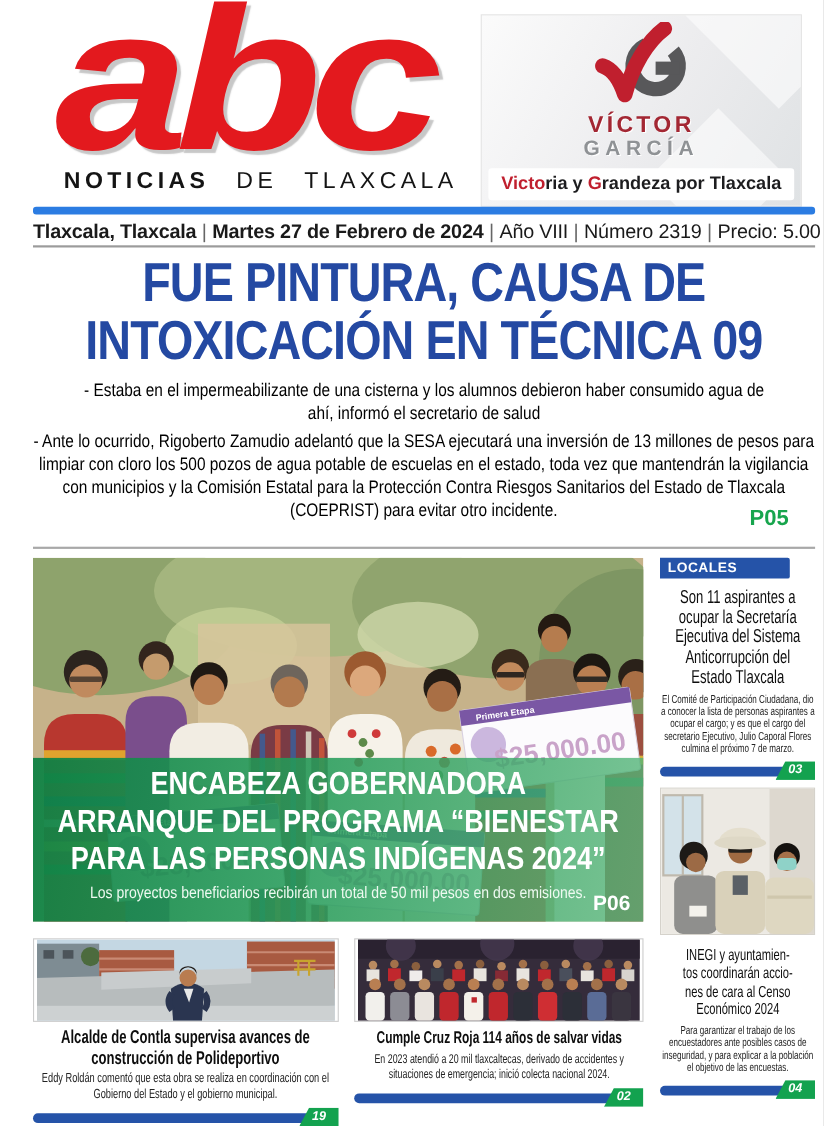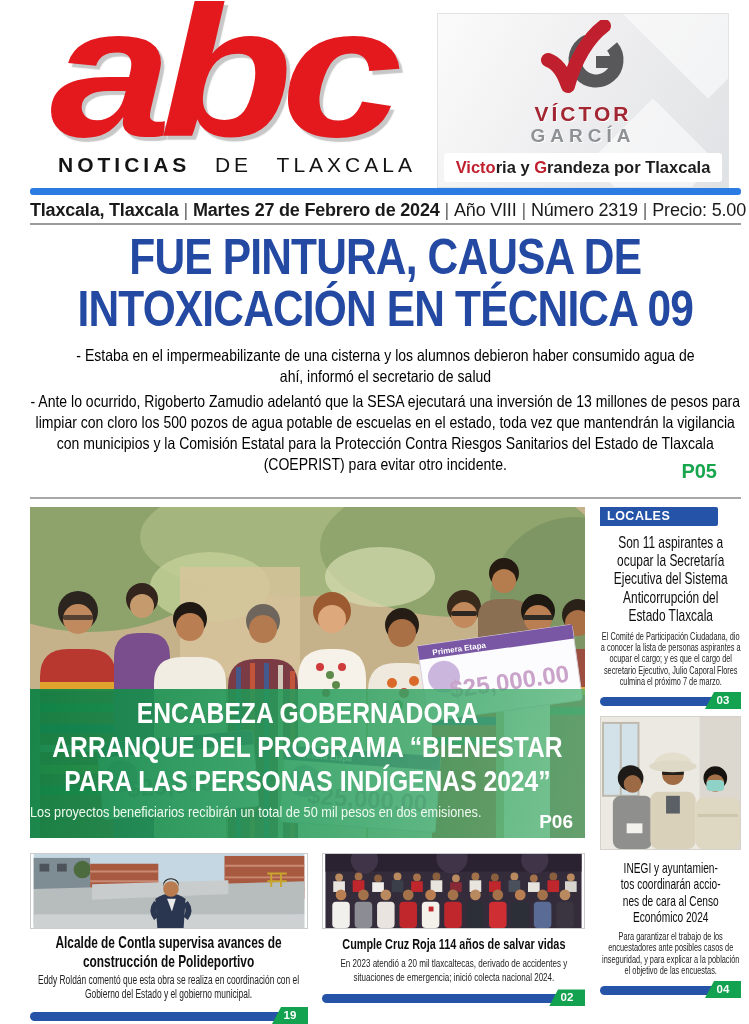--- a/index.html
+++ b/index.html
@@ -54,32 +54,32 @@
   .deck2{left:30px;top:391px;width:711px;}
   .pref{position:absolute;font-size:20px;font-weight:bold;color:#17a54d;}
   .p05{top:460px;right:32px;}
 
   
   .feature{position:absolute;left:30px;top:507px;width:555px;height:331px;overflow:hidden;}
   .feature svg{display:block;}
   .overlay{position:absolute;left:0;right:0;top:182px;bottom:0;
     background:linear-gradient(100deg,rgba(14,130,68,.94) 0%,rgba(38,156,90,.88) 45%,rgba(86,182,122,.78) 100%);}
   .f-hl{margin-top:7px;text-align:center;font-size:29px;line-height:1.18;font-weight:bold;color:#fff;}
-  .f-deck{margin-top:4px;font-size:15px;color:#eefaf1;}
+  .f-deck{margin-top:4px;text-align:center;font-size:15px;color:#eefaf1;}
   .p06{position:absolute;right:12px;bottom:5px;font-size:19px;font-weight:bold;color:#fff;}
 
   
   .sidebar{position:absolute;left:600px;top:507px;width:141px;}
   .sec-bar{width:118px;height:19px;background:#2553a8;border-radius:0 2px 2px 0;
     color:#fff;font-size:12.5px;font-weight:bold;letter-spacing:.5px;line-height:19px;padding-left:7px;box-sizing:border-box;}
   .s-hl{margin-top:8px;text-align:center;font-weight:normal;color:#0d0d0d;}
   .s1-hl{font-size:17px;line-height:1.07;}
   .s2-hl{margin-top:6px;font-size:14.5px;line-height:1.12;}
   .s-body{margin-top:6px;text-align:center;font-size:10.5px;line-height:1.07;color:#222;}
-  .pbar{position:relative;height:17px;margin-top:5px;}
+  .pbar{position:relative;height:17px;margin-top:5px;font-style:italic;}
   .pbar .bar{position:absolute;left:0;right:2px;top:5px;height:9px;background:#2553a8;border-radius:5px;}
   .pbar .num{position:absolute;right:0;top:0;width:36px;height:17px;background:#13a24f;color:#fff;
     font-size:11.5px;font-weight:bold;text-align:center;line-height:17px;
     clip-path:polygon(25% 0,100% 0,100% 100%,0 100%);}
   .s-photo{margin-top:7px;border:1px solid #d5d2cb;box-sizing:border-box;width:141px;height:134px;}
 
   
   .b-story{position:absolute;top:853px;}
   .bs1{left:30px;width:278px;}
   .bs2{left:322px;width:263px;}

